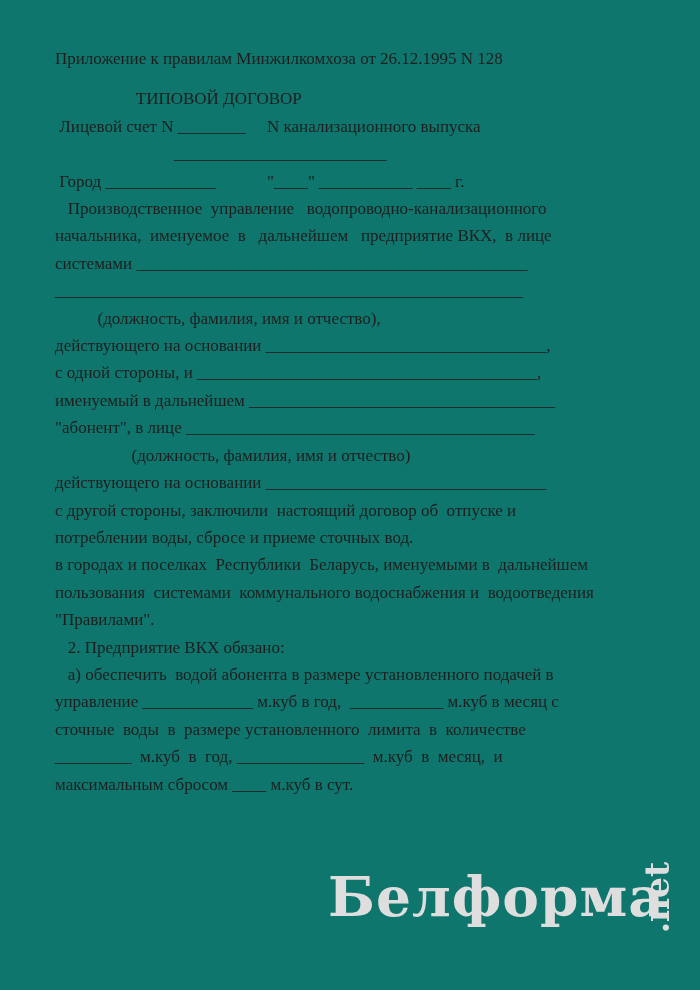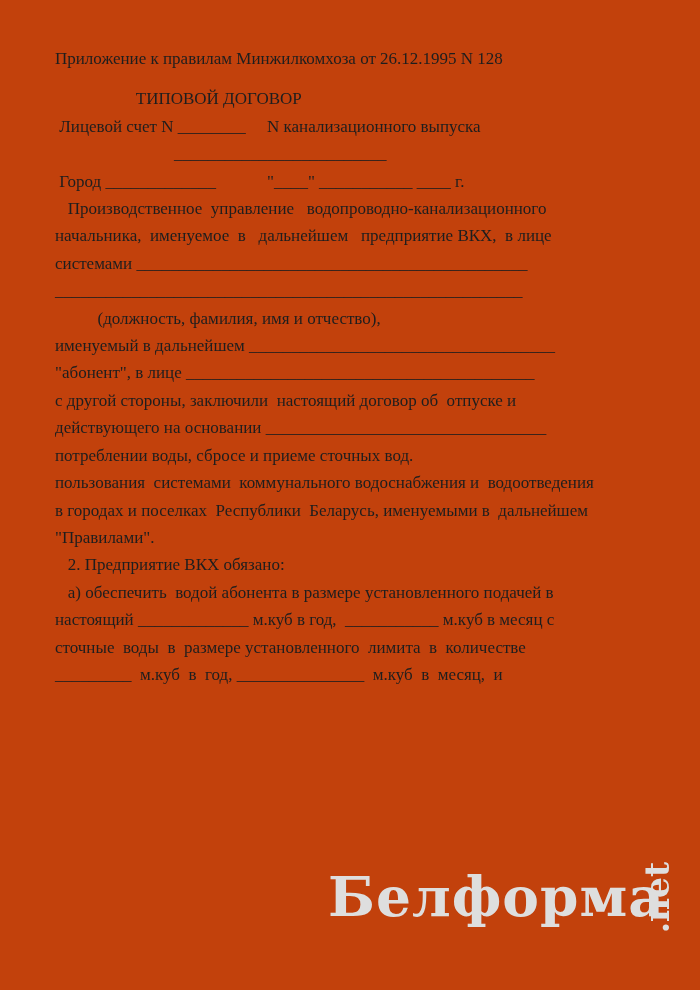--- a/index.html
+++ b/index.html
@@ -4,21 +4,21 @@
 <style>
   html, body {
     margin: 0;
     padding: 0;
     background: #ffffff;
   }
   .page {
     position: relative;
     width: 700px;
     height: 990px;
-    background: #c2410c;
+    background: #0f766e;
     overflow: hidden;
     font-family: "Liberation Serif", serif;
     color: #1e1e1e;
   }
   .doc {
     position: absolute;
     left: 55px;
     top: 45px;
     font-size: 17px;
     line-height: 27.4px;
@@ -70,33 +70,37 @@
       <div class="line">Приложение к правилам Минжилкомхоза от 26.12.1995 N 128</div>
       <div class="line">                   ТИПОВОЙ ДОГОВОР</div>
       <div class="line"> Лицевой счет N ________     N канализационного выпуска</div>
       <div class="line">                            _________________________</div>
       <div class="line"> Город _____________            "____" ___________ ____ г.</div>
       <div class="line">   Производственное  управление   водопроводно-канализационного</div>
       <div class="line">начальника,  именуемое  в   дальнейшем   предприятие ВКХ,  в лице</div>
       <div class="line">системами ______________________________________________</div>
       <div class="line">_______________________________________________________</div>
       <div class="line">          (должность, фамилия, имя и отчество),</div>
+      <div class="line">действующего на основании _________________________________,</div>
+      <div class="line">с одной стороны, и ________________________________________,</div>
       <div class="line">именуемый в дальнейшем ____________________________________</div>
       <div class="line">"абонент", в лице _________________________________________</div>
+      <div class="line">                  (должность, фамилия, имя и отчество)</div>
+      <div class="line">действующего на основании _________________________________</div>
       <div class="line">с другой стороны, заключили  настоящий договор об  отпуске и</div>
-      <div class="line">действующего на основании _________________________________</div>
       <div class="line">потреблении воды, сбросе и приеме сточных вод.</div>
+      <div class="line">в городах и поселках  Республики  Беларусь, именуемыми в  дальнейшем</div>
       <div class="line">пользования  системами  коммунального водоснабжения и  водоотведения</div>
-      <div class="line">в городах и поселках  Республики  Беларусь, именуемыми в  дальнейшем</div>
       <div class="line">"Правилами".</div>
       <div class="line">   2. Предприятие ВКХ обязано:</div>
       <div class="line">   а) обеспечить  водой абонента в размере установленного подачей в</div>
-      <div class="line">настоящий _____________ м.куб в год,  ___________ м.куб в месяц с</div>
+      <div class="line">управление _____________ м.куб в год,  ___________ м.куб в месяц с</div>
       <div class="line">сточные  воды  в  размере установленного  лимита  в  количестве</div>
       <div class="line">_________  м.куб  в  год, _______________  м.куб  в  месяц,  и</div>
+      <div class="line">максимальным сбросом ____ м.куб в сут.</div>
     </div>
   <div class="watermark" style="color: rgb(222, 222, 222);">
     <span class="wm-brand">Белформа</span>
     <span class="wm-net">
         <span>.net</span>
       </span>
   </div>
 </div>
 
 </body></html>

